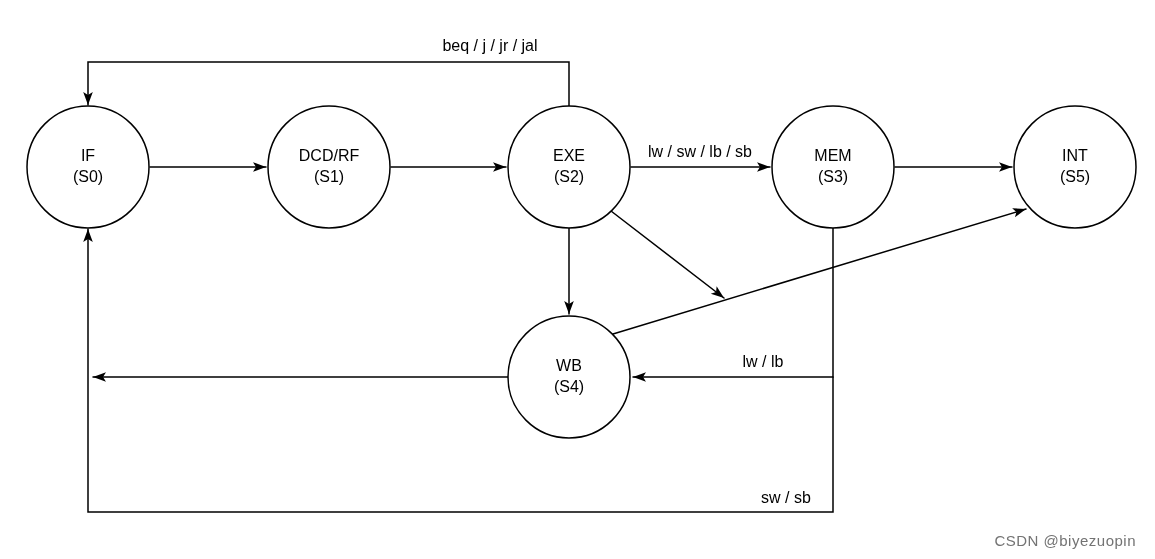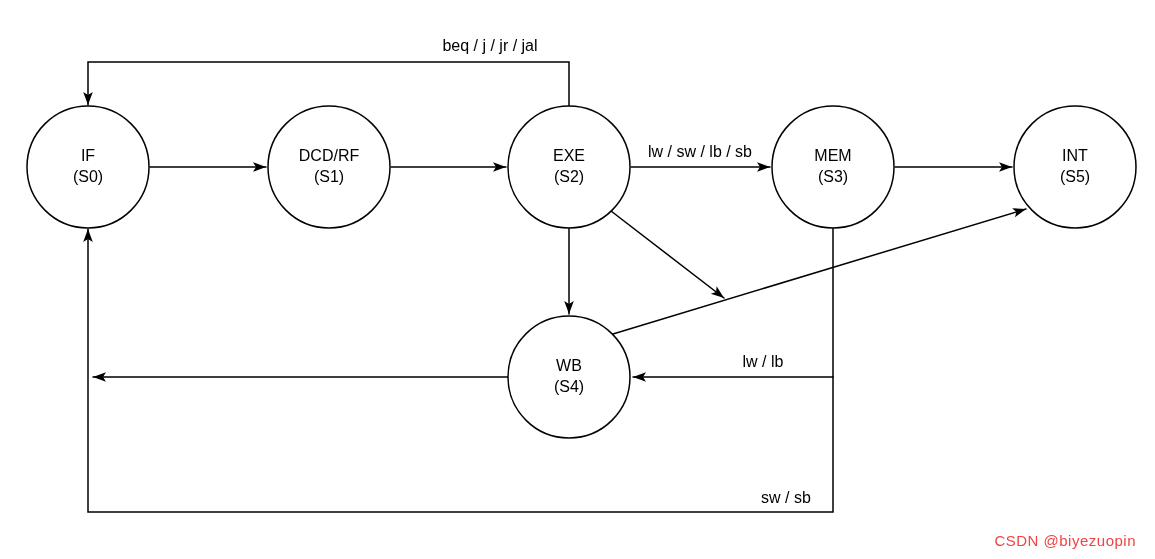--- a/index.html
+++ b/index.html
@@ -119,14 +119,14 @@
         <circle cx="1075" cy="167" r="61" fill="#ffffff" stroke="#000000" stroke-width="1.5"></circle>
         <text x="1075" y="161" text-anchor="middle" fill="#000000" class="node-label">INT</text>
         <text x="1075" y="182" text-anchor="middle" fill="#000000" class="node-label">(S5)</text>
       </g>
       <g>
         <circle cx="569" cy="377" r="61" fill="#ffffff" stroke="#000000" stroke-width="1.5"></circle>
         <text x="569" y="371" text-anchor="middle" fill="#000000" class="node-label">WB</text>
         <text x="569" y="392" text-anchor="middle" fill="#000000" class="node-label">(S4)</text>
       </g>
     </svg>
-  <div class="watermark" style="color: #ef4444;">CSDN @biyezuopin</div>
+  <div class="watermark" style="color: #737373;">CSDN @biyezuopin</div>
 </div>
 
 </body></html>

